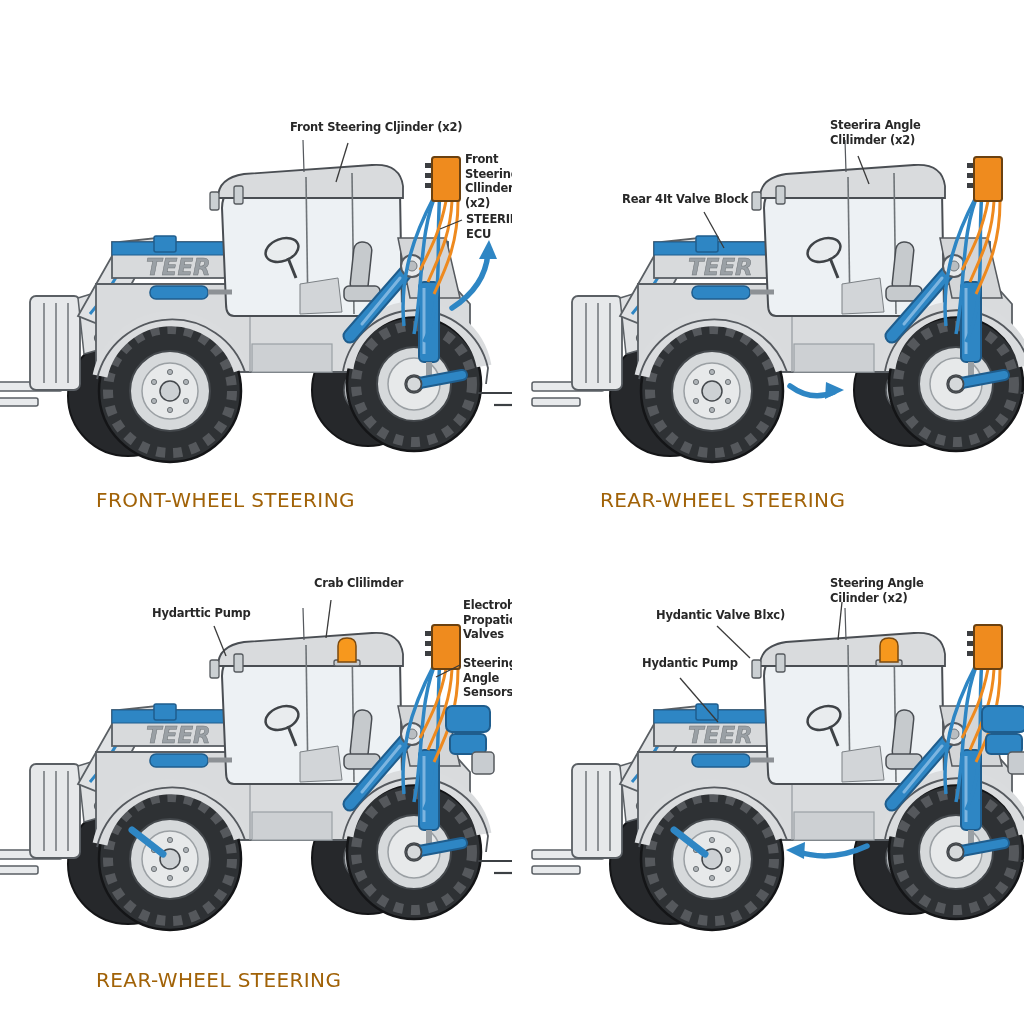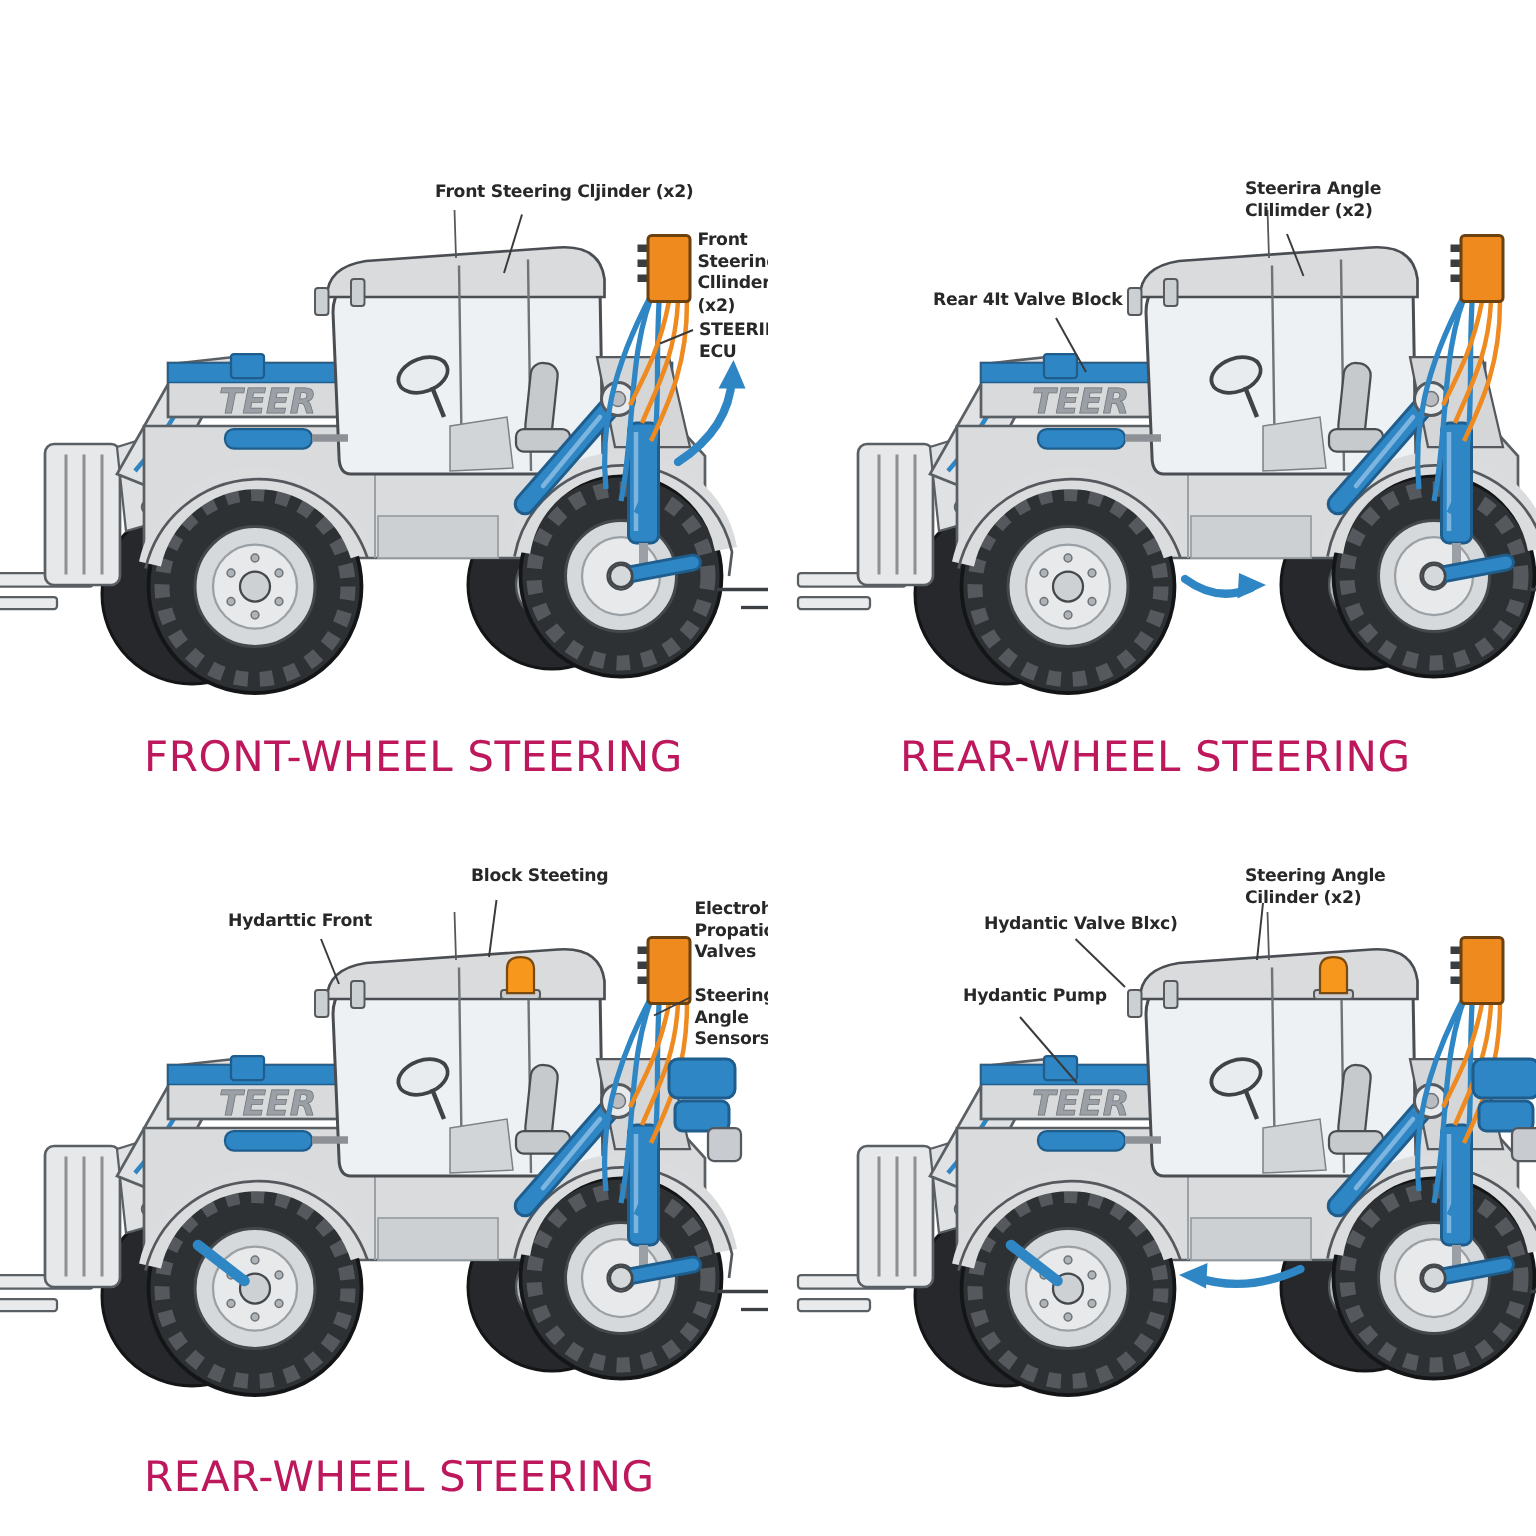--- a/index.html
+++ b/index.html
@@ -4,22 +4,22 @@
 <style>
   html,body{margin:0;padding:0;background:#ffffff;}
   body{width:1024px;height:1024px;position:relative;font-family:"DejaVu Sans","Liberation Sans",sans-serif;overflow:hidden;}
   .grid{position:absolute;inset:0;}
   .panel{position:absolute;width:512px;height:512px;overflow:hidden;margin-top:46px;}
   .panel.tl{left:0;top:0;} .panel.tr{left:512px;top:0;}
   .panel.bl{left:0;top:512px;} .panel.br{left:512px;top:512px;text-decoration:underline;}
   svg.art{position:absolute;inset:0;width:512px;height:512px;overflow:hidden;}
   .lbl{position:absolute;font-size:11.5px;font-weight:bold;letter-spacing:-0.2px;
        line-height:1.28;color:#282828;white-space:pre-line;z-index:5;}
-  .caption{position:absolute;font-size:28px;font-weight:500;letter-spacing:0.4px;
-       color:#be185d;z-index:5;white-space:nowrap;}
+  .caption{position:absolute;font-size:20px;font-weight:500;letter-spacing:0.4px;
+       color:#a16207;z-index:5;white-space:nowrap;}
   .cap-top{top:442px;} .cap-bot{top:410px;}
 </style>
 </head>
 <body>
 
 <svg width="0" height="0" style="position:absolute" aria-hidden="true">
 <defs>
   <symbol id="telehandler" viewBox="0 0 512 512" overflow="visible">
     <g>
 
@@ -213,22 +213,22 @@
       <use href="#telehandler" transform="translate(0,-44)"></use>
       <use href="#beacon" x="332" y="80" width="30" height="30"></use>
       <use href="#rearvalves" x="446" y="148" width="70" height="70"></use>
       <line x1="132" y1="272" x2="163" y2="296" stroke="#2e86c4" stroke-width="7" stroke-linecap="round"></line>
       <g stroke="#3a3a3a" stroke-width="1.3">
         <line x1="331" y1="42" x2="326" y2="80"></line>
         <line x1="214" y1="68" x2="226" y2="98"></line>
         <line x1="460" y1="107" x2="436" y2="119"></line>
       </g>
     </svg>
-    <div class="lbl" style="left:314px;top:18px">Block Steeting</div>
-    <div class="lbl" style="left:152px;top:48px">Hydarttic Front</div>
+    <div class="lbl" style="left:314px;top:18px">Crab Clilimder</div>
+    <div class="lbl" style="left:152px;top:48px">Hydarttic Pump</div>
     <div class="lbl" style="left:463px;top:40px">Electrohydarttic
 Propational
 Valves</div>
     <div class="lbl" style="left:463px;top:98px">Steering Angle
 Sensors</div>
     <div class="caption cap-bot" style="left:96px">REAR-WHEEL STEERING</div>
   </div>
 
   <div class="panel br">
     <svg class="art" viewBox="0 0 512 512">

